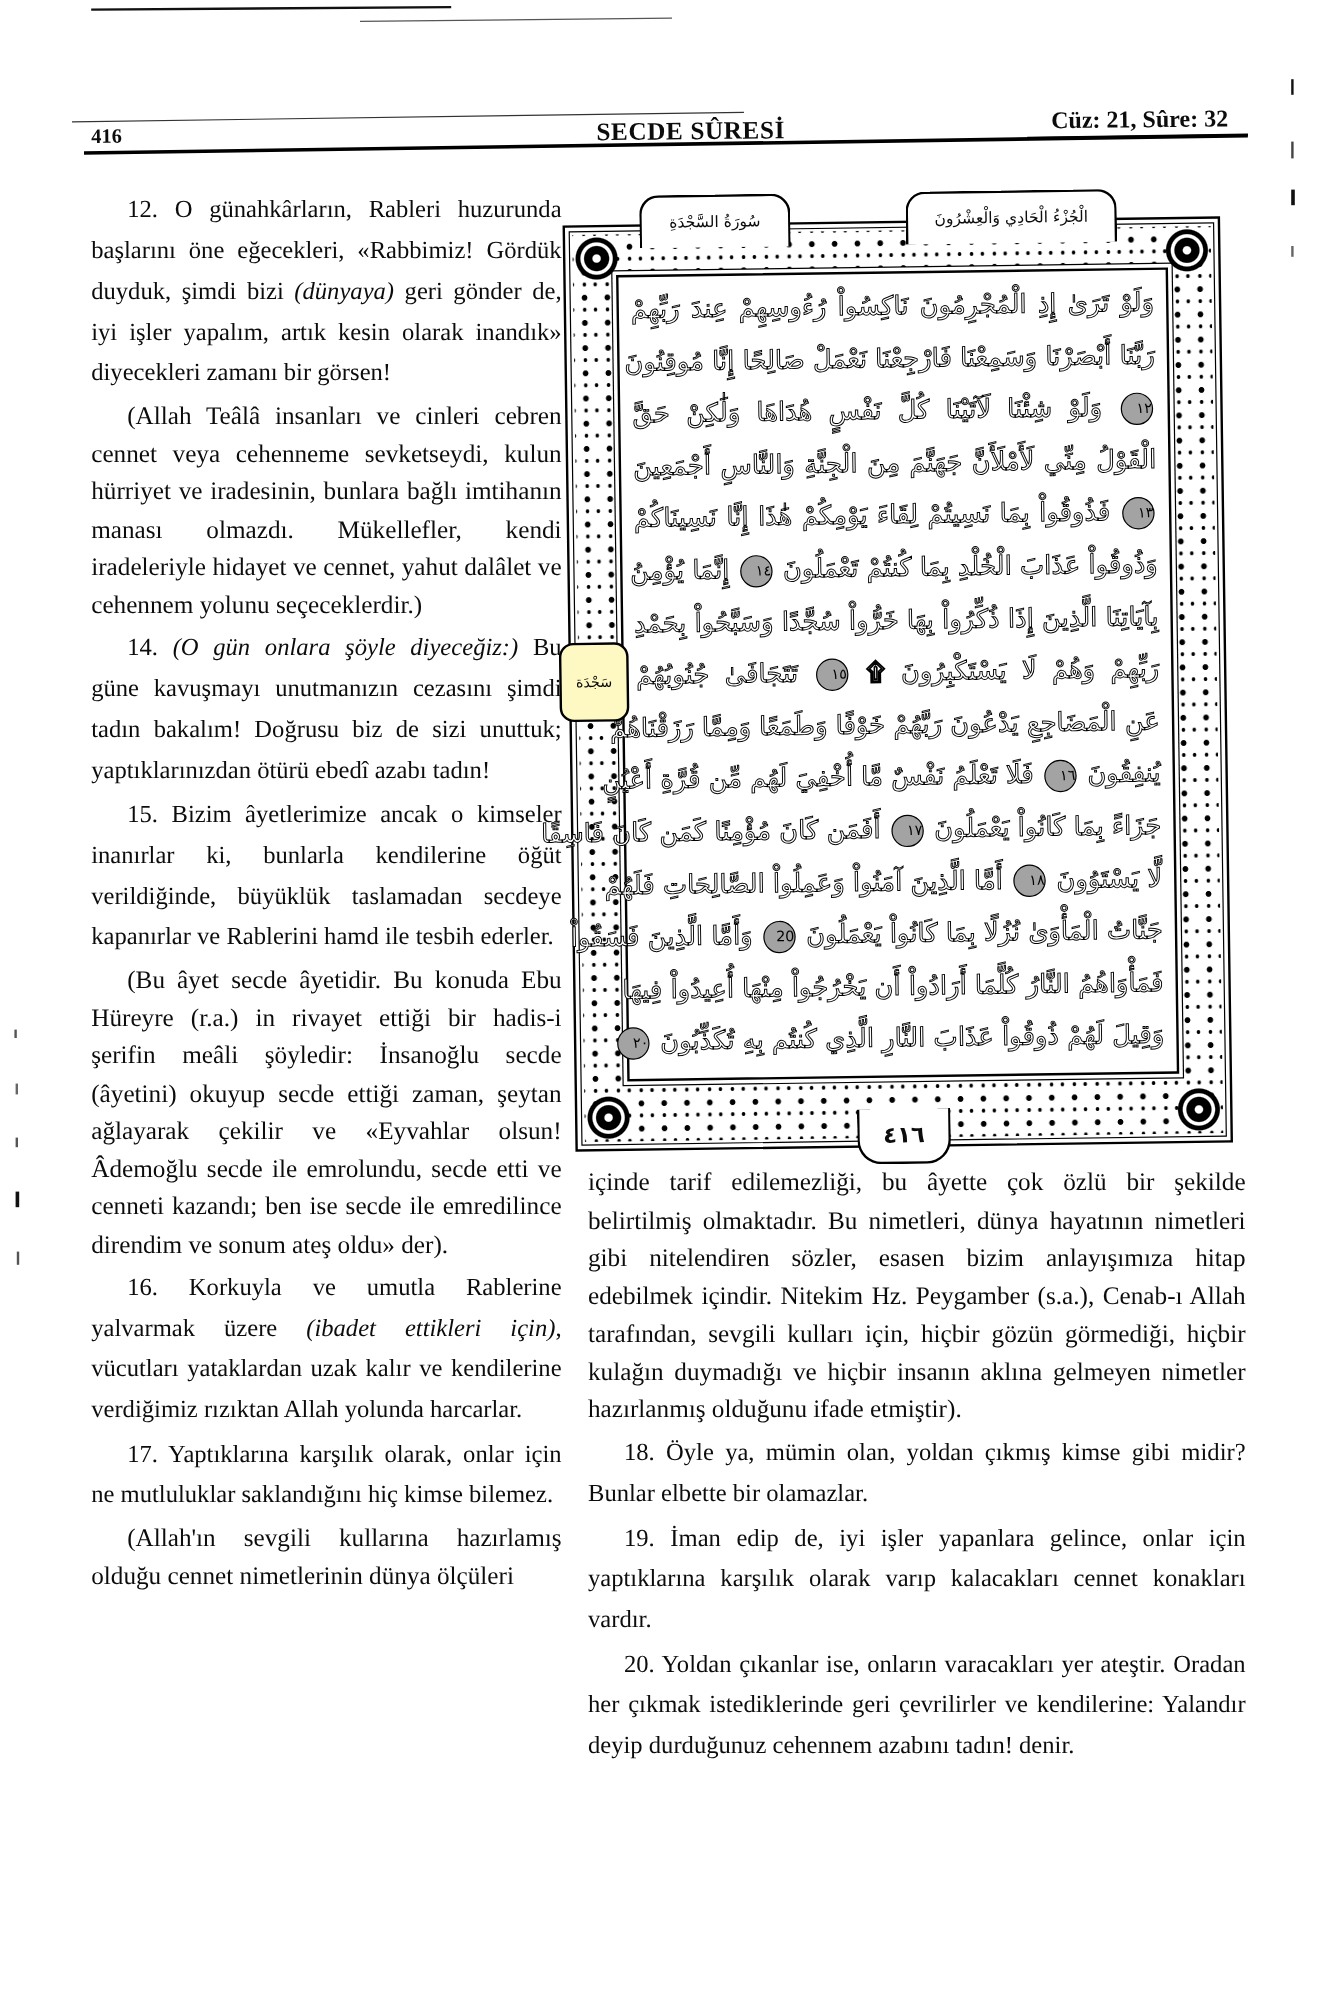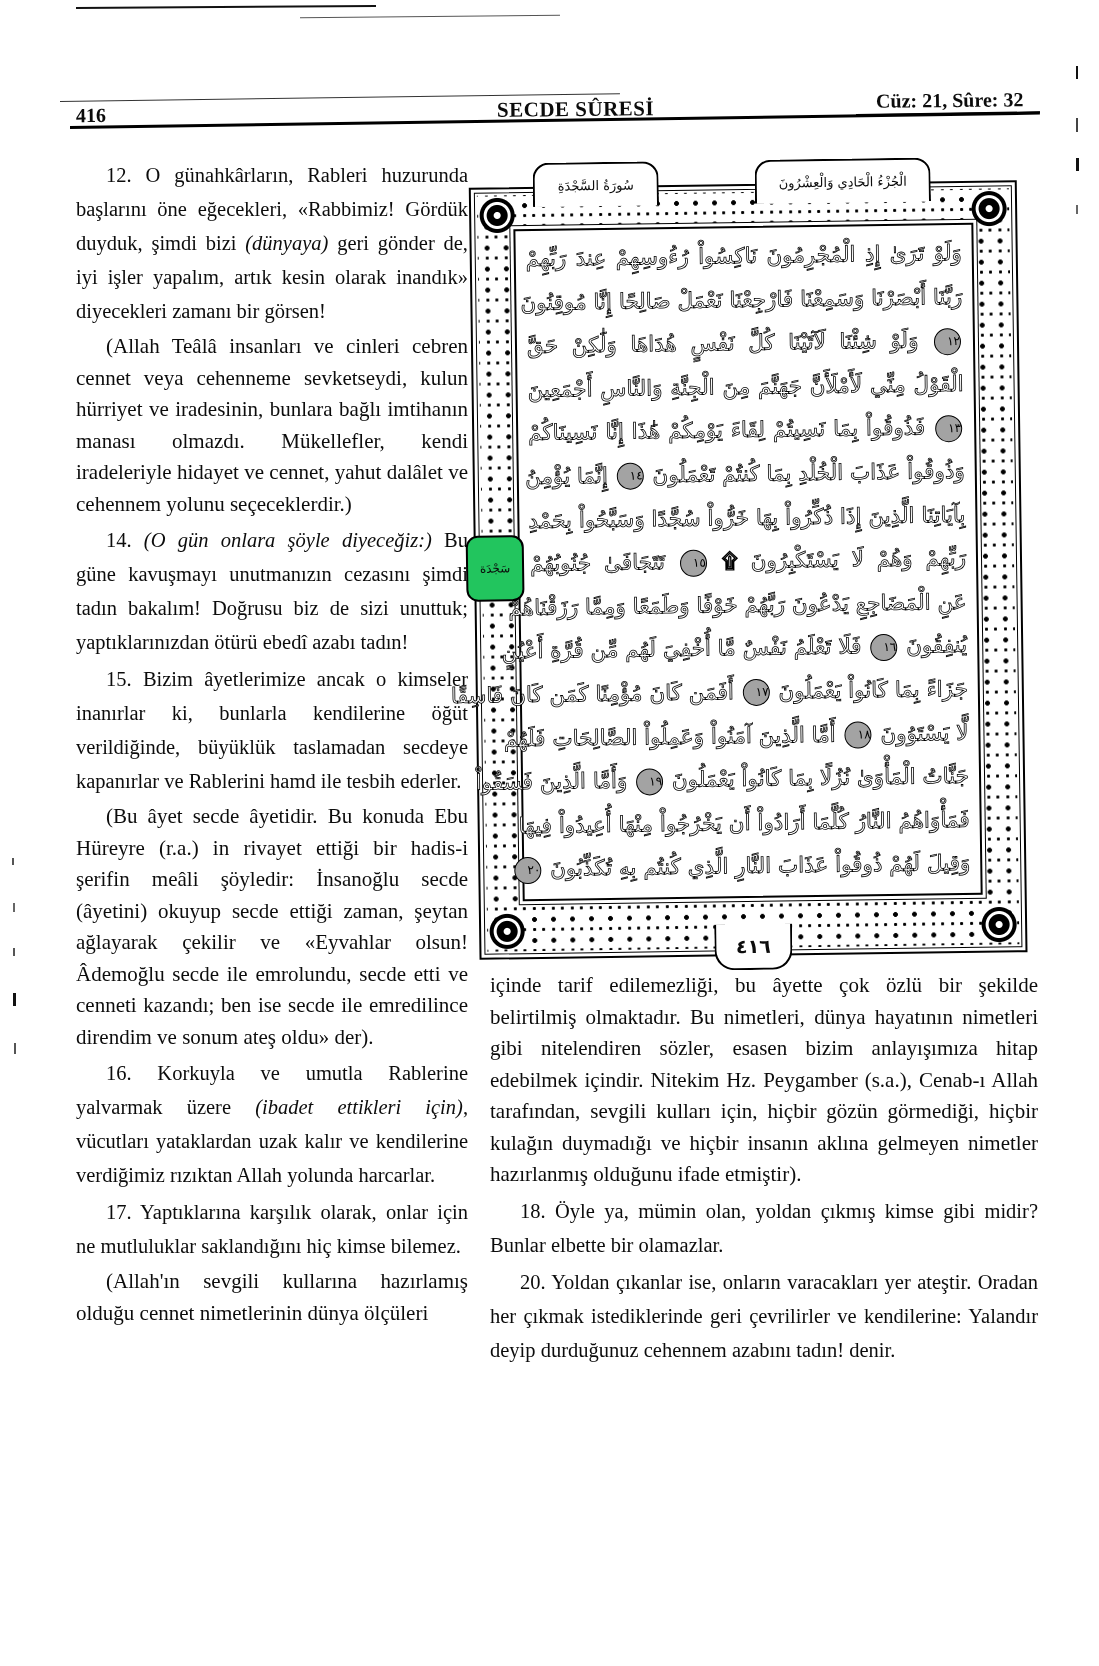--- a/index.html
+++ b/index.html
@@ -2,21 +2,21 @@
 <html lang="tr"><head>
 <meta charset="utf-8">
 <style>
   html,body{margin:0;padding:0;}
   body{
     width:1099px;height:1666px;position:relative;overflow:hidden;
     background:#fff;color:#0c0c0c;
     font-family:"Liberation Serif", serif;
   }
   
-  .hdr-num{position:absolute;left:76px;top:104px;font-size:20px;font-weight:bold;transform:rotate(-0.6deg);}
+  .hdr-num{position:absolute;left:76px;top:104px;font-size:17px;font-weight:bold;transform:rotate(-0.6deg);}
   .hdr-title{position:absolute;left:497px;top:97px;font-size:21px;font-weight:bold;letter-spacing:.5px;transform:rotate(-0.6deg);}
   .hdr-info{position:absolute;left:876px;top:89px;font-size:20px;font-weight:bold;transform:rotate(-0.6deg);}
   .hdr-rule{position:absolute;left:70px;top:126px;width:970px;border-top:3px solid #000;transform:rotate(-0.85deg);transform-origin:left center;}
   .hdr-info-underline{position:absolute;left:856px;top:114px;width:184px;border-top:2.5px solid #000;transform:rotate(-0.85deg);transform-origin:left center;}
   
   .art{position:absolute;background:#111;}
   .art-line{position:absolute;border-top-style:solid;border-top-color:#111;}
   
   .col{position:absolute;text-align:justify;}
   .col-left{left:76px;top:158px;width:392px;}
@@ -55,21 +55,21 @@
              padding:6px 10px;box-sizing:border-box;}
   .q-line{direction:rtl;font-family:"DejaVu Sans", sans-serif;font-size:21.5px;
           height:43.6px;line-height:43.6px;white-space:nowrap;
           text-align:justify;text-align-last:justify;color:#111;overflow:visible;}
   @supports (-webkit-text-stroke: 1px black){
     .q-line{color:#fff;-webkit-text-stroke:0.8px #000;}
   }
   .ayah-n{display:inline-block;min-width:27px;height:27px;line-height:25px;border:1.6px solid #000;
           border-radius:50%;text-align:center;-webkit-text-stroke:0;color:#000;font-size:12px;
           vertical-align:middle;margin:0 2px;background:#a3a3a3;box-sizing:border-box;}
-  .m-sajdah{position:absolute;left:-8px;top:372px;width:58px;height:66px;background:#22c55e;
+  .m-sajdah{position:absolute;left:-8px;top:372px;width:58px;height:66px;background:#fef9c3;
             border:2px solid #000;border-radius:12px;z-index:3;box-sizing:border-box;
             display:flex;align-items:center;justify-content:center;
             font-family:"DejaVu Sans", sans-serif;font-size:12px;direction:rtl;}
   .m-pagenum{position:absolute;left:50%;bottom:-10px;transform:translateX(-50%);width:78px;height:46px;
              background:#fff;border:2.5px solid #000;border-top:none;border-radius:0 0 20px 20px;z-index:3;
              box-sizing:border-box;display:flex;align-items:center;justify-content:center;
              font-family:"DejaVu Sans", sans-serif;font-size:19px;font-weight:bold;}
 </style>
 </head>
 <body>
@@ -124,31 +124,32 @@
           <div class="q-line"><span class="ayah-n">١٢</span> وَلَوْ شِئْنَا لَآتَيْنَا كُلَّ نَفْسٍ هُدَاهَا وَلَٰكِنْ حَقَّ</div>
           <div class="q-line">الْقَوْلُ مِنِّي لَأَمْلَأَنَّ جَهَنَّمَ مِنَ الْجِنَّةِ وَالنَّاسِ أَجْمَعِينَ</div>
           <div class="q-line"><span class="ayah-n">١٣</span> فَذُوقُواْ بِمَا نَسِيتُمْ لِقَاءَ يَوْمِكُمْ هَٰذَا إِنَّا نَسِينَاكُمْ</div>
           <div class="q-line">وَذُوقُواْ عَذَابَ الْخُلْدِ بِمَا كُنتُمْ تَعْمَلُونَ <span class="ayah-n">١٤</span> إِنَّمَا يُؤْمِنُ</div>
           <div class="q-line">بِآيَاتِنَا الَّذِينَ إِذَا ذُكِّرُواْ بِهَا خَرُّواْ سُجَّدًا وَسَبَّحُواْ بِحَمْدِ</div>
           <div class="q-line">رَبِّهِمْ وَهُمْ لَا يَسْتَكْبِرُونَ ۩ <span class="ayah-n">١٥</span> تَتَجَافَىٰ جُنُوبُهُمْ</div>
           <div class="q-line">عَنِ الْمَضَاجِعِ يَدْعُونَ رَبَّهُمْ خَوْفًا وَطَمَعًا وَمِمَّا رَزَقْنَاهُمْ</div>
           <div class="q-line">يُنفِقُونَ <span class="ayah-n">١٦</span> فَلَا تَعْلَمُ نَفْسٌ مَّا أُخْفِيَ لَهُم مِّن قُرَّةِ أَعْيُنٍ</div>
           <div class="q-line">جَزَاءً بِمَا كَانُواْ يَعْمَلُونَ <span class="ayah-n">١٧</span> أَفَمَن كَانَ مُؤْمِنًا كَمَن كَانَ فَاسِقًا</div>
           <div class="q-line">لَّا يَسْتَوُونَ <span class="ayah-n">١٨</span> أَمَّا الَّذِينَ آمَنُواْ وَعَمِلُواْ الصَّالِحَاتِ فَلَهُمْ</div>
-          <div class="q-line">جَنَّاتُ الْمَأْوَىٰ نُزُلًا بِمَا كَانُواْ يَعْمَلُونَ <span class="ayah-n">١٩</span> وَأَمَّا الَّذِينَ فَسَقُواْ</div>
+          <div class="q-line">جَنَّاتُ الْمَأْوَىٰ نُزُلًا بِمَا كَانُواْ يَعْمَلُونَ <span class="ayah-n">20</span> وَأَمَّا الَّذِينَ فَسَقُواْ</div>
           <div class="q-line">فَمَأْوَاهُمُ النَّارُ كُلَّمَا أَرَادُواْ أَن يَخْرُجُواْ مِنْهَا أُعِيدُواْ فِيهَا</div>
           <div class="q-line">وَقِيلَ لَهُمْ ذُوقُواْ عَذَابَ النَّارِ الَّذِي كُنتُم بِهِ تُكَذِّبُونَ <span class="ayah-n">٢٠</span></div>
         </div>
     </div>
   </div>
   <div class="m-sajdah">
     <span>سَجْدَة</span>
   </div>
   <div class="m-pagenum">
     <span>٤١٦</span>
   </div>
 </div>
 
 <div class="col col-right" id="rightCol">
     <p class="note noindent"><span>içinde tarif edilemezliği, bu âyette çok özlü bir şekilde belirtilmiş olmaktadır. Bu nimetleri, dünya hayatının nimetleri gibi nitelendiren sözler, esasen bizim anlayışımıza hitap edebilmek içindir. Nitekim Hz. Peygamber (s.a.), Cenab-ı Allah tarafından, sevgili kulları için, hiçbir gözün görmediği, hiçbir kulağın duymadığı ve hiçbir insanın aklına gelmeyen nimetler hazırlanmış olduğunu ifade etmiştir).</span></p>
     <p class="verse"><span>18. Öyle ya, mümin olan, yoldan çıkmış kimse gibi midir? Bunlar elbette bir olamazlar.</span></p>
+    <p class="verse"><span>19. İman edip de, iyi işler yapanlara gelince, onlar için yaptıklarına karşılık olarak varıp kalacakları cennet konakları vardır.</span></p>
     <p class="verse"><span>20. Yoldan çıkanlar ise, onların varacakları yer ateştir. Oradan her çıkmak istediklerinde geri çevrilirler ve kendilerine: Yalandır deyip durduğunuz cehennem azabını tadın! denir.</span></p>
   </div>
 
 </body></html>

